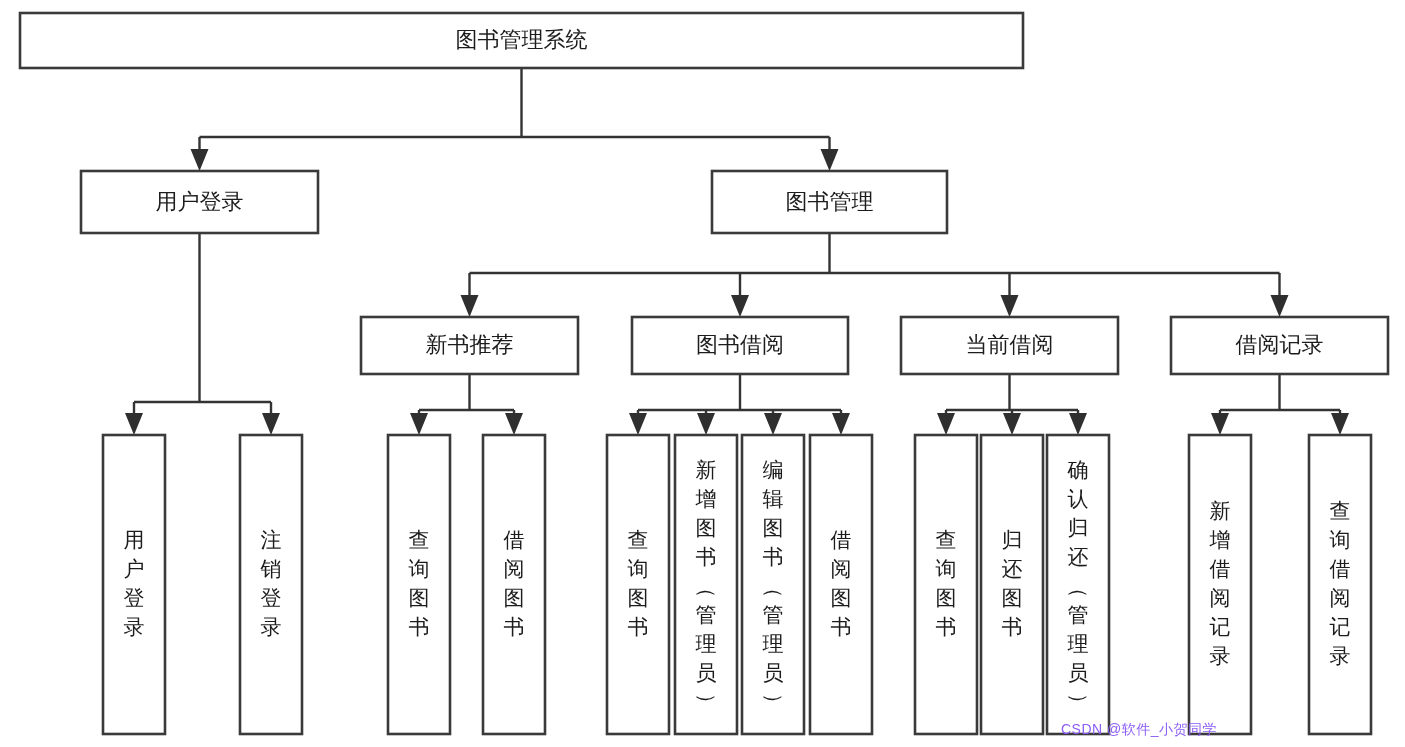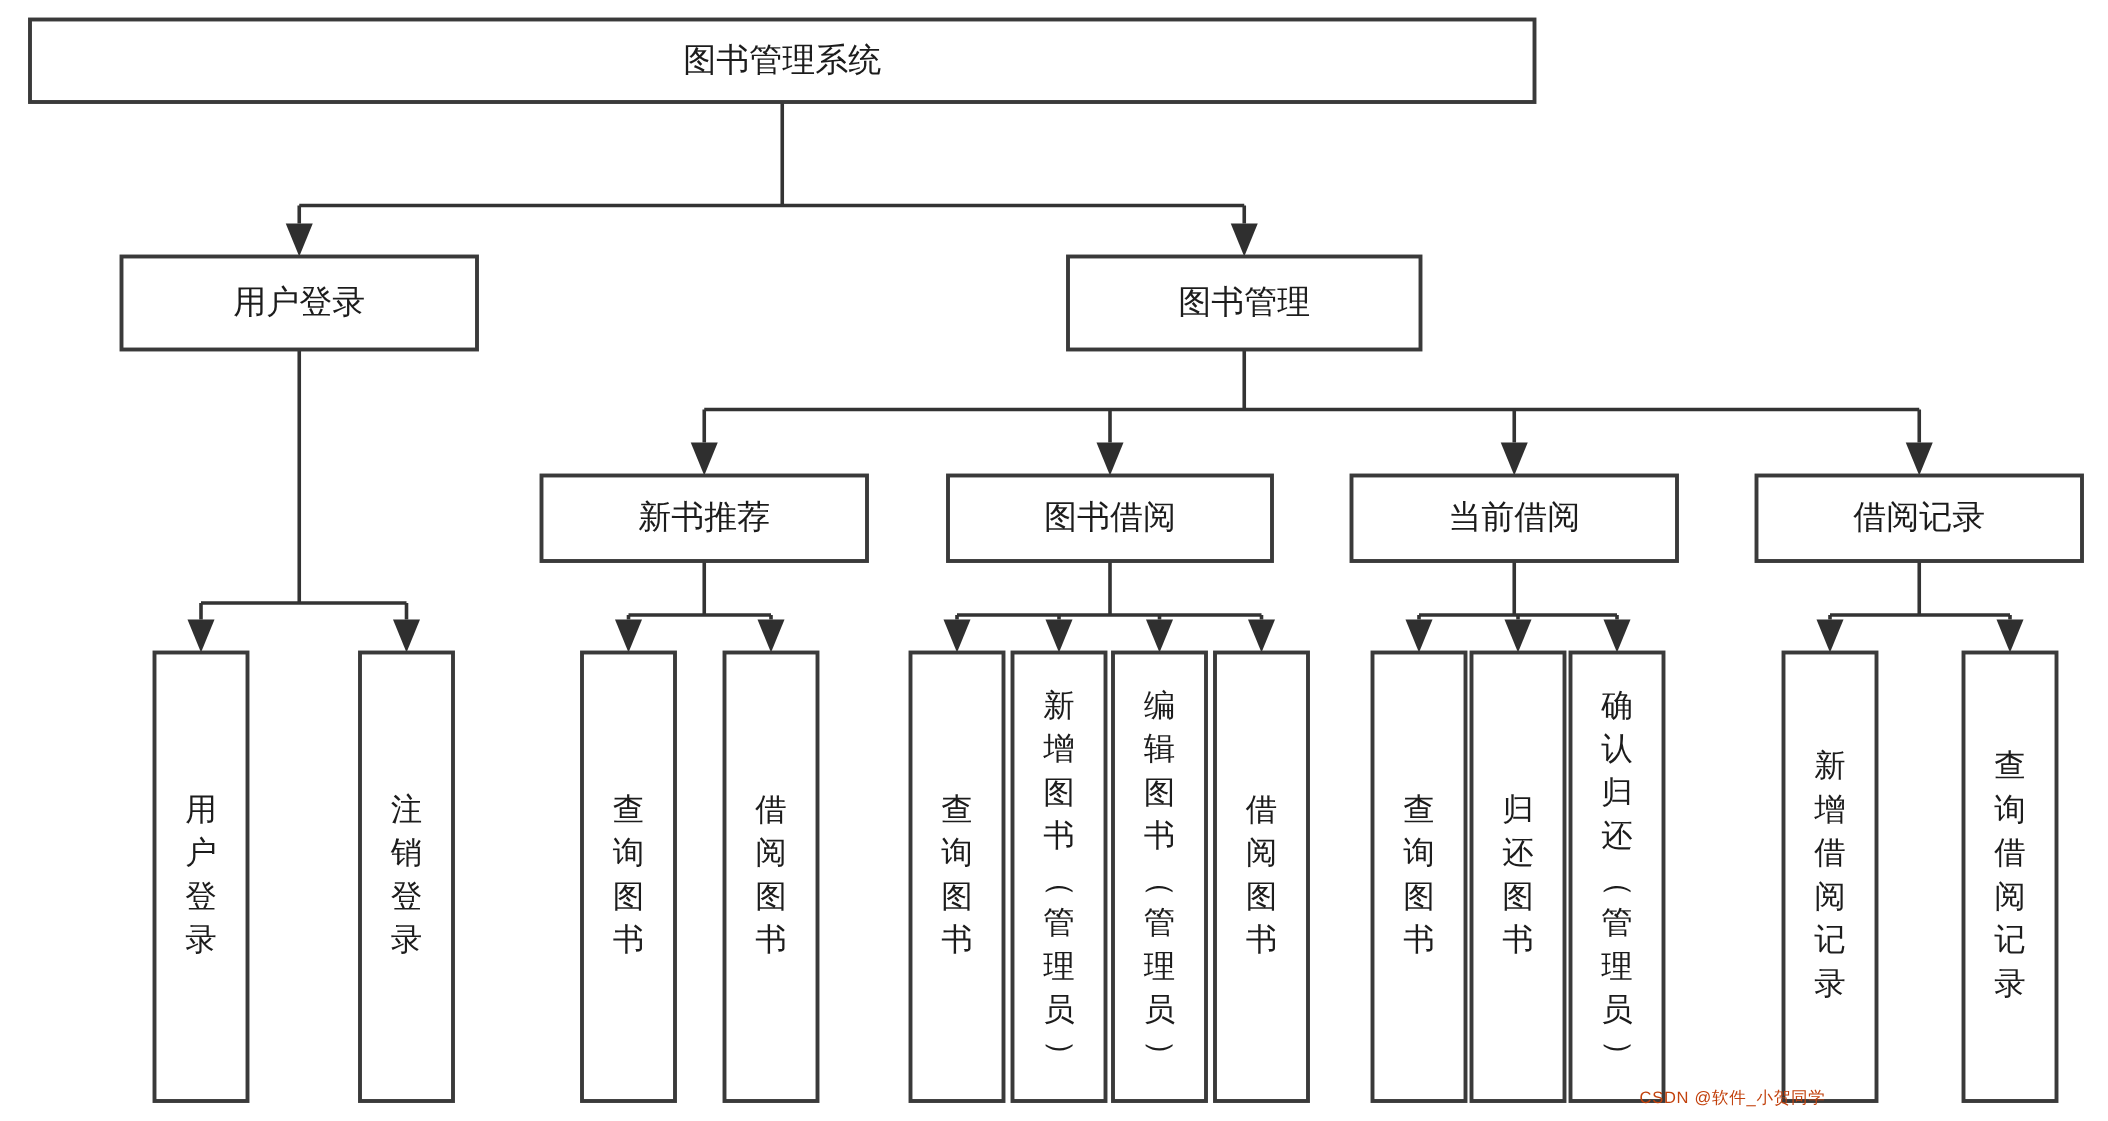--- a/index.html
+++ b/index.html
@@ -58,22 +58,22 @@
     font-size: 21px;
     fill: #1c1c1c;
     text-anchor: middle;
     dominant-baseline: middle;
   }
   .watermark {
     position: absolute;
     right: 8px;
     bottom: 8px;
     font-family: "Liberation Sans", "DejaVu Sans", sans-serif;
-    font-size: 11px;
-    color: #c2410c;
+    font-size: 14px;
+    color: #8b5cf6;
     letter-spacing: 0.5px;
     white-space: nowrap;
     user-select: none;
   }
 </style>
 </head>
 <body>
 
 <div id="diagram-root">
   <svg class="diagram" viewBox="0 0 1405 747" xmlns="http://www.w3.org/2000/svg">

